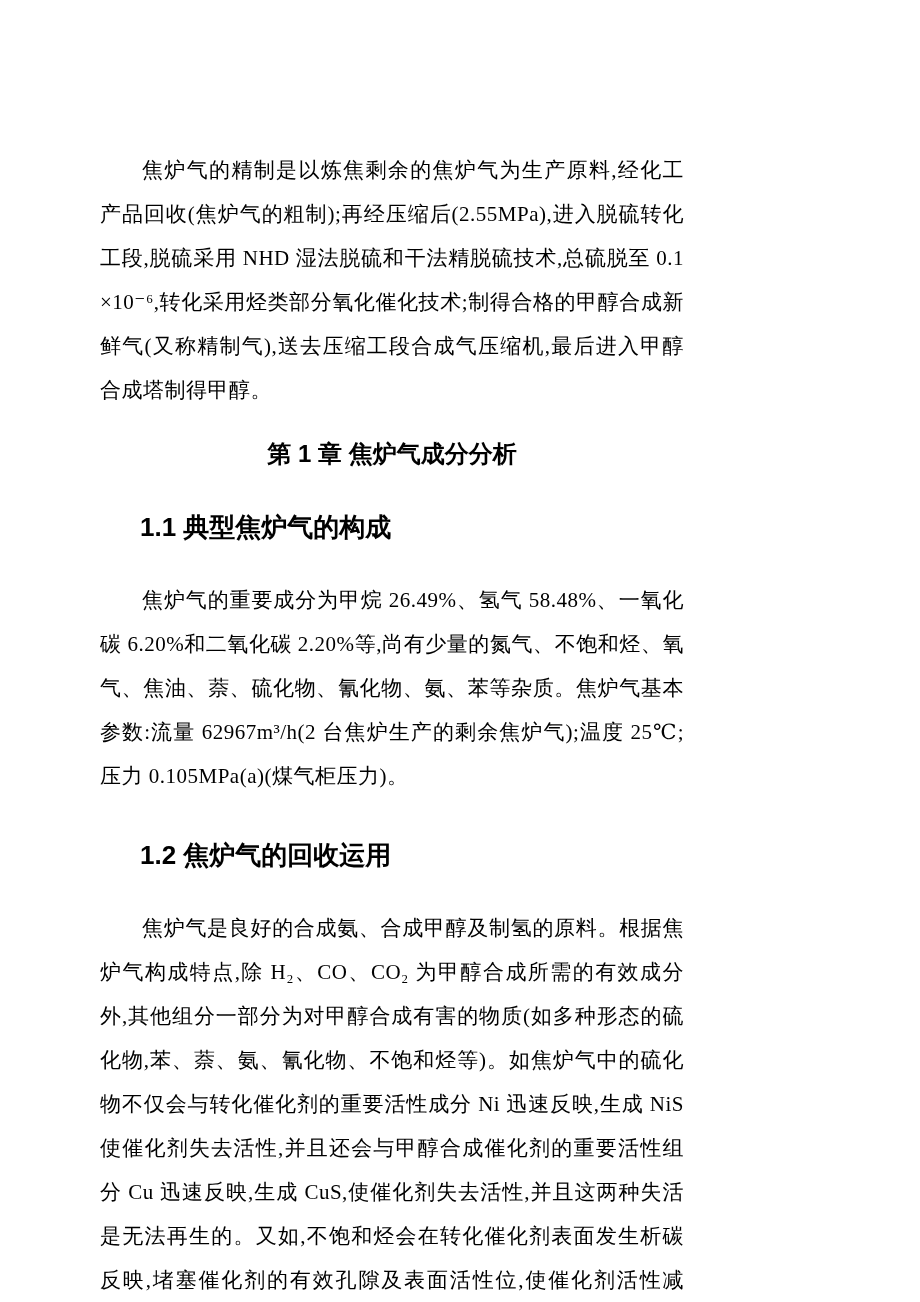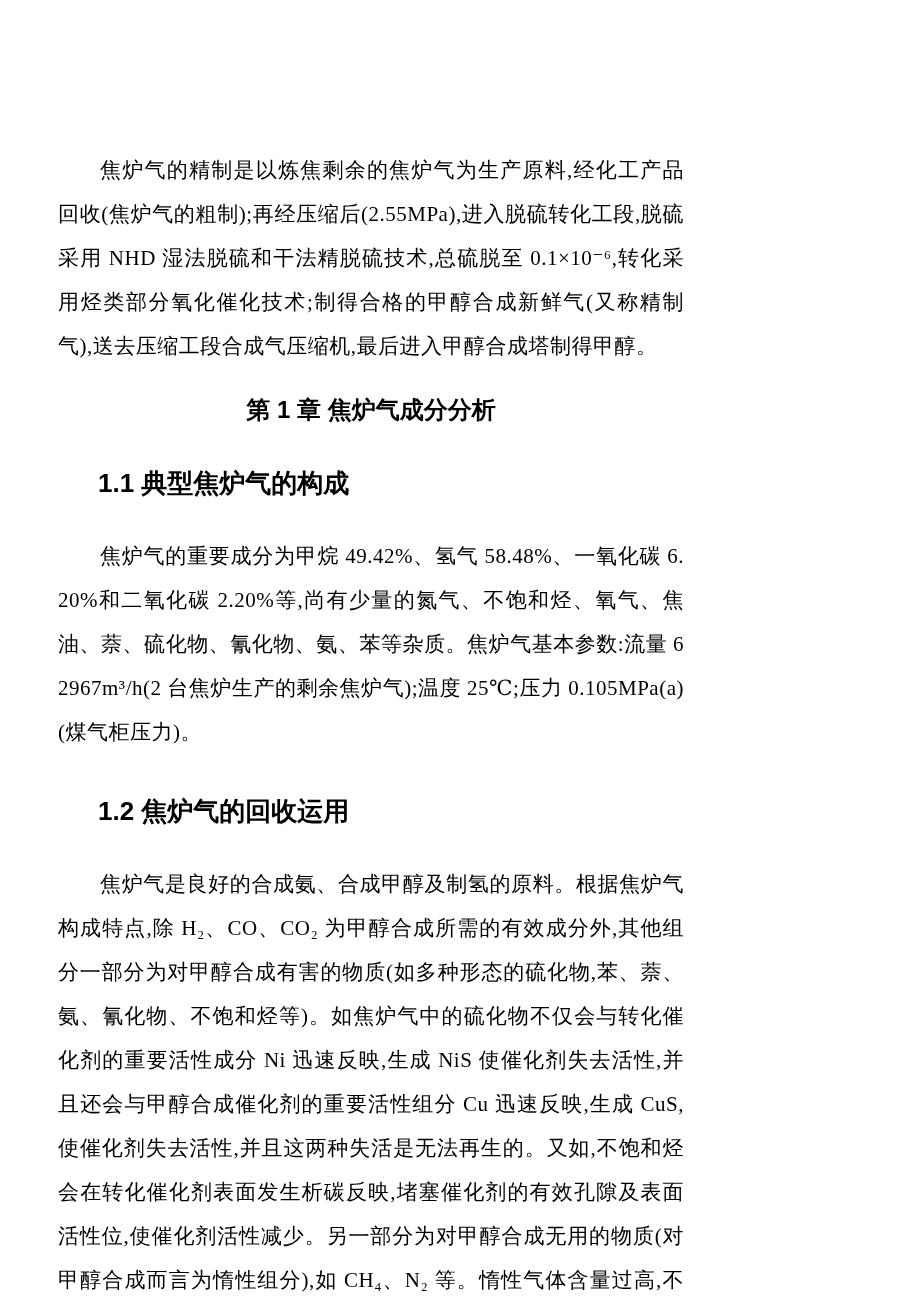--- a/index.html
+++ b/index.html
@@ -10,21 +10,21 @@
   body {
     width: 920px;
     height: 1302px;
     overflow: hidden;
     color: #000000;
   }
   .page {
     box-sizing: border-box;
     width: 808px;
     height: 1302px;
-    padding: 148px 124px 0 58px;
+    padding: 148px 124px 0 100px;
     background: #ffffff;
   }
   .body-text {
     font-family: "Liberation Serif", "DejaVu Serif", serif;
     font-size: 21px;
     line-height: 44px;
     text-align: justify;
     text-indent: 2em;
     letter-spacing: 0.5px;
     margin: 0;
@@ -56,19 +56,19 @@
 <body>
 
 <div class="page">
 
   <p class="body-text">焦炉气的精制是以炼焦剩余的焦炉气为生产原料,经化工产品回收(焦炉气的粗制);再经压缩后(2.55MPa),进入脱硫转化工段,脱硫采用 NHD 湿法脱硫和干法精脱硫技术,总硫脱至 0.1×10⁻⁶,转化采用烃类部分氧化催化技术;制得合格的甲醇合成新鲜气(又称精制气),送去压缩工段合成气压缩机,最后进入甲醇合成塔制得甲醇。</p>
 
   <h1 class="chapter-title">第 1 章 焦炉气成分分析</h1>
 
   <h2 class="section-title">1.1 典型焦炉气的构成</h2>
 
-  <p class="body-text para-after-heading">焦炉气的重要成分为甲烷 49.42%、氢气 58.48%、一氧化碳 6.20%和二氧化碳 2.20%等,尚有少量的氮气、不饱和烃、氧气、焦油、萘、硫化物、氰化物、氨、苯等杂质。焦炉气基本参数:流量 62967m³/h(2 台焦炉生产的剩余焦炉气);温度 25℃;压力 0.105MPa(a)(煤气柜压力)。</p>
+  <p class="body-text para-after-heading">焦炉气的重要成分为甲烷 26.49%、氢气 58.48%、一氧化碳 6.20%和二氧化碳 2.20%等,尚有少量的氮气、不饱和烃、氧气、焦油、萘、硫化物、氰化物、氨、苯等杂质。焦炉气基本参数:流量 62967m³/h(2 台焦炉生产的剩余焦炉气);温度 25℃;压力 0.105MPa(a)(煤气柜压力)。</p>
 
   <h2 class="section-title second">1.2 焦炉气的回收运用</h2>
 
   <p class="body-text para-after-heading">焦炉气是良好的合成氨、合成甲醇及制氢的原料。根据焦炉气构成特点,除 H₂、CO、CO₂ 为甲醇合成所需的有效成分外,其他组分一部分为对甲醇合成有害的物质(如多种形态的硫化物,苯、萘、氨、氰化物、不饱和烃等)。如焦炉气中的硫化物不仅会与转化催化剂的重要活性成分 Ni 迅速反映,生成 NiS 使催化剂失去活性,并且还会与甲醇合成催化剂的重要活性组分 Cu 迅速反映,生成 CuS,使催化剂失去活性,并且这两种失活是无法再生的。又如,不饱和烃会在转化催化剂表面发生析碳反映,堵塞催化剂的有效孔隙及表面活性位,使催化剂活性减少。另一部分为对甲醇合成无用的物质(对甲醇合成而言为惰性组分),如 CH₄、N₂ 等。惰性气体含量过高,不仅对甲醇合成无益,并且会增长合成气体的功耗,从而减少有效成分的运用率。</p>
 
 </div>
 
 </body></html>

